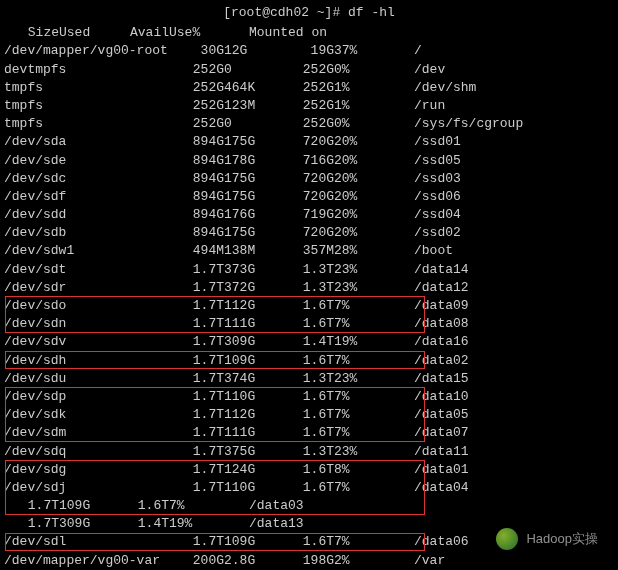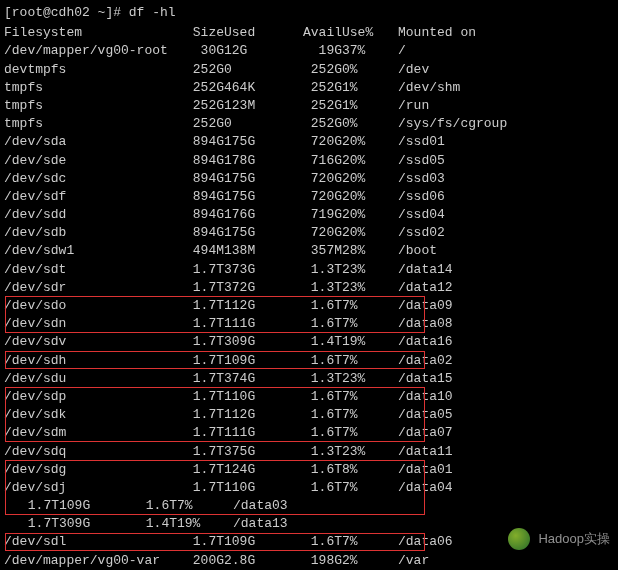--- a/index.html
+++ b/index.html
@@ -7,39 +7,39 @@
     background: #000;
     color: #ccc;
     font-family: "Courier New", monospace;
     font-size: 13px;
     line-height: 1.4;
     padding: 4px;
     width: 618px;
     height: 570px;
     overflow: hidden;
   }
-  .prompt-line { white-space: pre; }
+  .prompt-line { white-space: pre; text-align: center; }
   .table { margin-top: 2px; }
   .row { display: flex; white-space: pre; position: relative; }
   .col-fs { width: 165px; }
   .col-size { width: 55px; text-align: right; }
   .col-used { width: 55px; }
-  .col-avail { width: 55px; text-align: right; margin-left: 8px; }
+  .col-avail { width: 55px; text-align: right; }
   .col-usep { width: 50px; text-align: left; }
-  .col-mount { padding-left: 6px; }
+  .col-mount { padding-left: 6px; margin-left: 24px; }
   .hl {
     position: absolute;
     border: 1px solid #d33;
     left: 1px;
     width: 420px;
     pointer-events: none;
   }
   .watermark {
     position: fixed;
-    right: 8px;
+    right: 20px;
     bottom: 20px;
     display: flex;
     align-items: center;
     gap: 8px;
     color: #aaa;
     font-family: sans-serif;
     font-size: 13px;
     opacity: 0.85;
   }
   .wm-icon {
@@ -47,21 +47,20 @@
     background: radial-gradient(circle at 35% 35%, #9acd32, #2e7d32);
   }
 </style>
 </head>
 <body>
 
 <div class="prompt-line">[root@cdh02 ~]# df -hl</div>
 
 <div class="table">
   <div class="row">
-    <span class="col-fs">Filesystem</span>
     <span class="col-size">Size</span>
     <span class="col-used">Used</span>
     <span class="col-avail">Avail</span>
     <span class="col-usep">Use%</span>
     <span class="col-mount">Mounted on</span>
   </div>
   <div id="rows" style="position: relative;">
       <div class="row"><span class="col-fs">/dev/mapper/vg00-root</span><span class="col-size">30G</span><span class="col-used">12G</span><span class="col-avail">19G</span><span class="col-usep">37%</span><span class="col-mount">/</span></div>
       <div class="row"><span class="col-fs">devtmpfs</span><span class="col-size">252G</span><span class="col-used">0</span><span class="col-avail">252G</span><span class="col-usep">0%</span><span class="col-mount">/dev</span></div>
       <div class="row"><span class="col-fs">tmpfs</span><span class="col-size">252G</span><span class="col-used">464K</span><span class="col-avail">252G</span><span class="col-usep">1%</span><span class="col-mount">/dev/shm</span></div>

